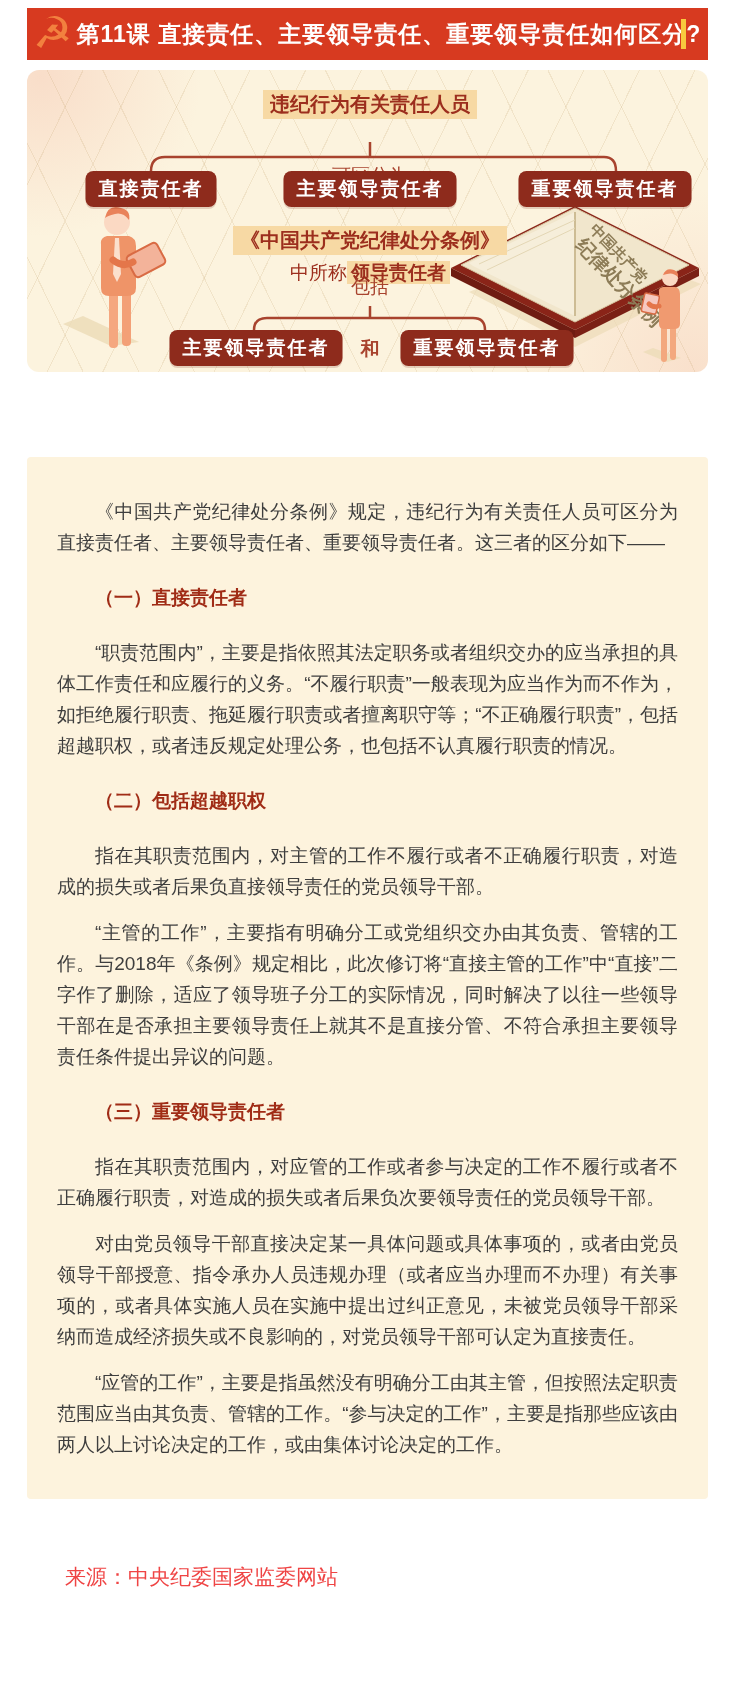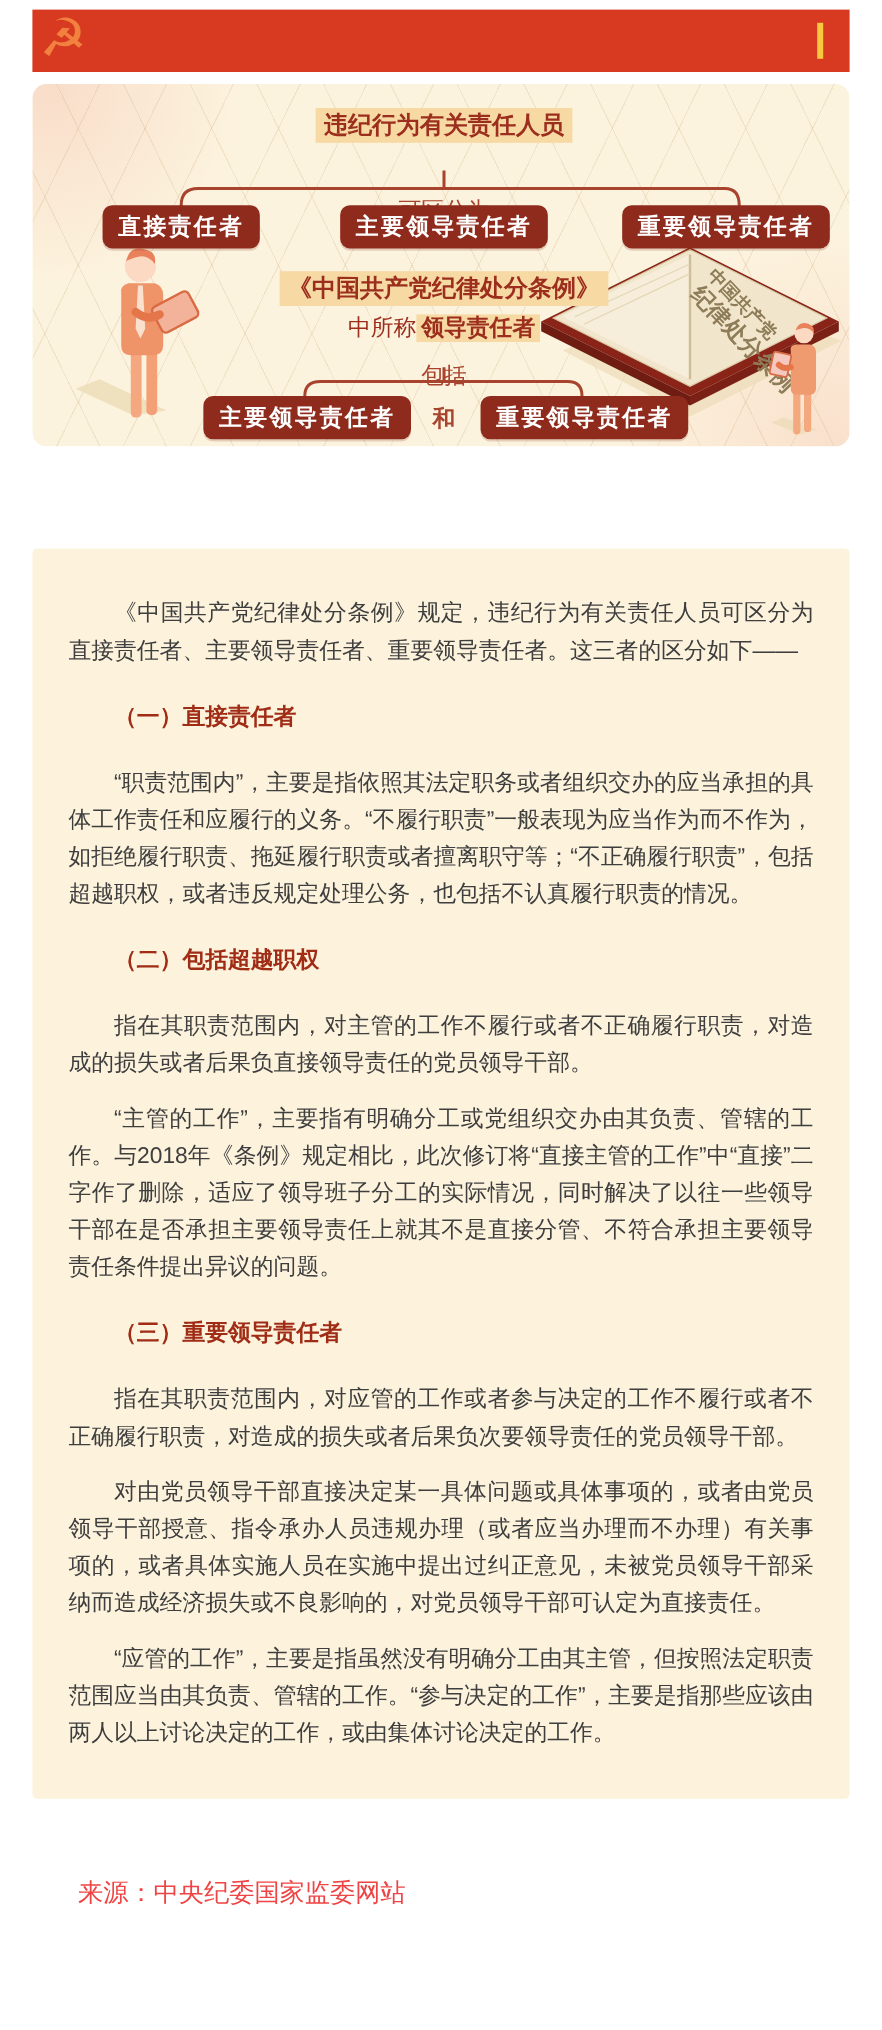--- a/index.html
+++ b/index.html
@@ -22,21 +22,21 @@
       #fcf3de;
     font-family:"Liberation Serif","DejaVu Serif",serif;}
   .ig-abs{position:absolute;transform:translateX(-50%);white-space:nowrap;}
   .tag{background:#f7d9a4;color:#9c2e1d;font-weight:bold;padding:1px 7px;}
   .top-tag{left:343px;top:20px;font-size:20px;}
   .plain-red{color:#a8432e;font-size:19px;}
   .classify{left:343px;top:52px;margin-top:41px;}
   .mid-title{left:343px;top:156px;font-size:20px;}
   .called{left:343px;top:190px;color:#9c2e1d;font-size:19px;}
   .called .hl{background:#f7d9a4;font-weight:bold;padding:1px 4px;}
-  .include{left:343px;top:230px;text-align:right;}
+  .include{left:343px;top:204px;text-align:right;}
   .pill{position:absolute;transform:translateX(-50%);background:#8e2b1c;color:#fff;font-weight:bold;
     font-size:19px;letter-spacing:2px;padding:5px 13px;border-radius:8px;white-space:nowrap;
     box-shadow:0 2px 0 rgba(120,40,20,.18);}
   .pill.r1{top:101px;}
   .pill.r2{top:260px;}
   .and-label{left:343px;top:266px;font-size:19px;font-weight:bold;}
   .brackets{position:absolute;left:0;top:0;}
 
   
   .content{margin:85px 27px 0;background:#fdf3dd;border-radius:4px;padding:24px 30px;}
@@ -46,20 +46,21 @@
   
   .source{margin:64px 16px 0 65px;font-size:21px;color:#ef4444;}
 </style>
 </head>
 <body>
 
 <div class="page">
 
   <header class="banner">
     <span class="emblem">☭</span>
+    <h1 class="banner-title">第11课 直接责任、主要领导责任、重要领导责任如何区分?</h1>
     <span class="ribbon"></span>
   </header>
 
   <section class="infographic">
 
     <svg style="position:absolute;left:26px;top:126px;" width="130" height="166" viewBox="0 0 130 166">
       <polygon points="58,150 10,128 30,120 86,146" fill="#ecdcb8" opacity="0.85"></polygon>
       <rect x="56" y="92" width="9" height="60" rx="4" fill="#f5a77f"></rect>
       <rect x="69" y="92" width="9" height="58" rx="4" fill="#f3a077"></rect>
       <path d="M48,48 Q47,42 54,40 L76,40 Q83,42 83,50 L83,92 Q83,100 74,100 L56,100 Q48,100 48,92 Z" fill="#ef9468"></path>

